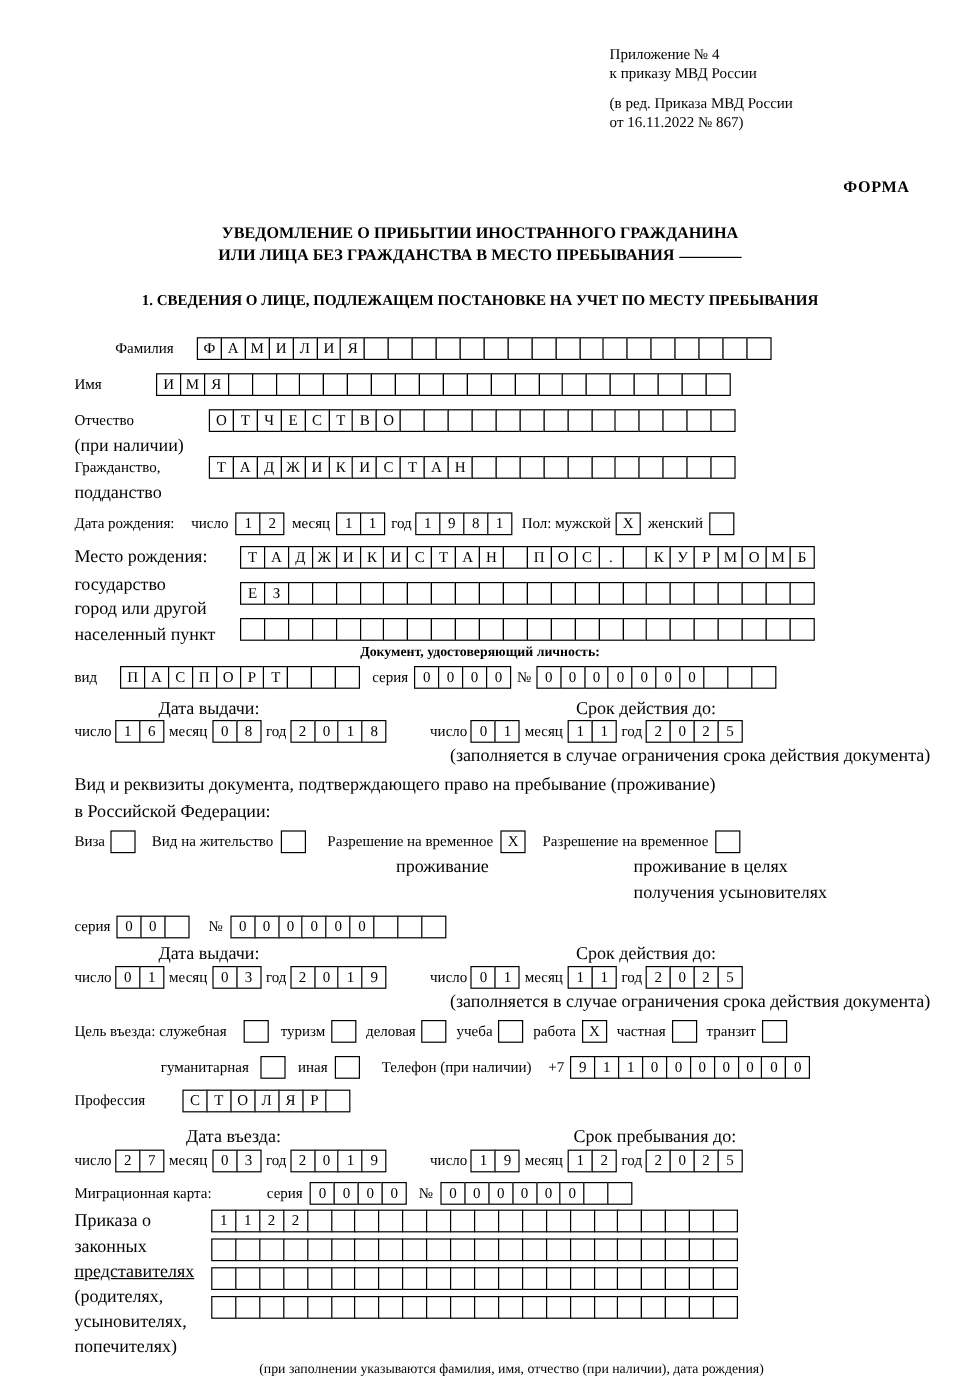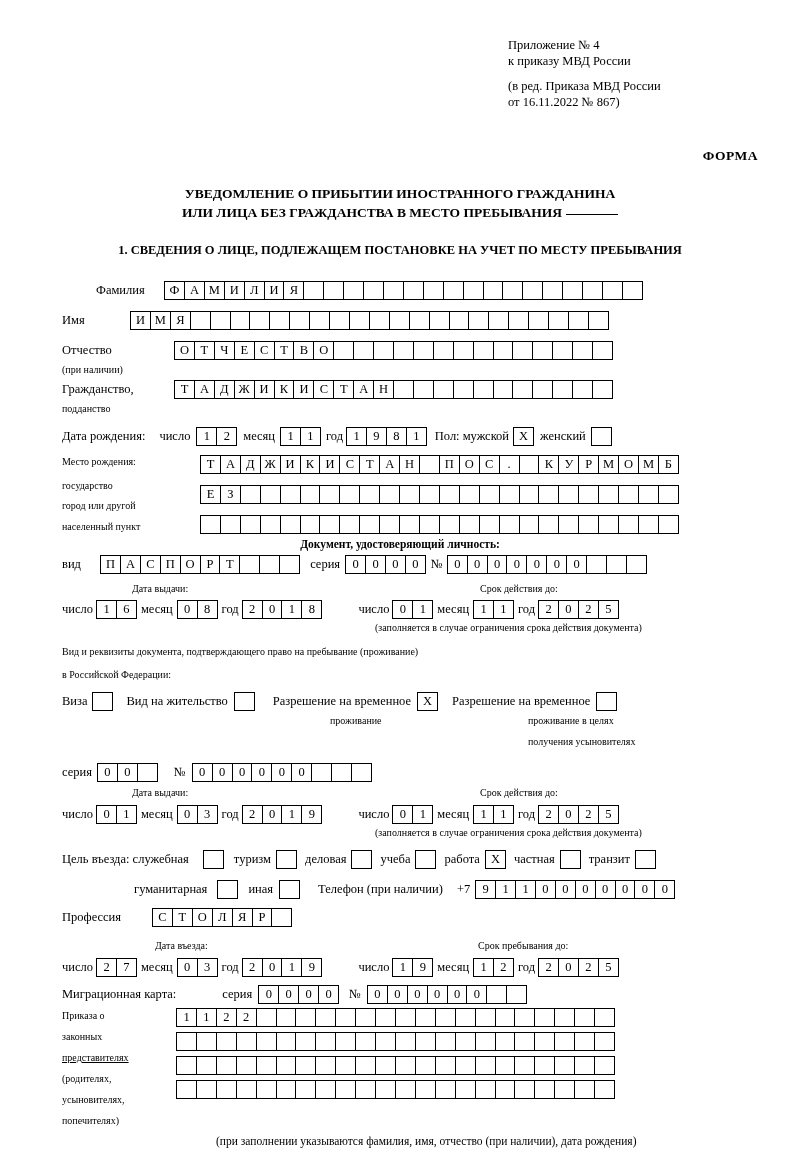--- a/index.html
+++ b/index.html
@@ -105,21 +105,21 @@
     background: #fff;
   }
   .gap { display: inline-block; }
   .center-note {
     position: absolute;
     font-size: 11.5px;
     text-align: center;
   }
   .bold { font-weight: bold; }
   .small { font-size: 11px; }
-  .blk-label { position: absolute; font-size: 10px; }
+  .blk-label { position: absolute; font-size: 15px; }
 </style>
 </head>
 <body>
 
 <div class="page">
 
   <div class="hdr">
     <div>Приложение № 4</div>
     <div>к приказу МВД России</div>
     <div class="grp2">(в ред. Приказа МВД России</div>

